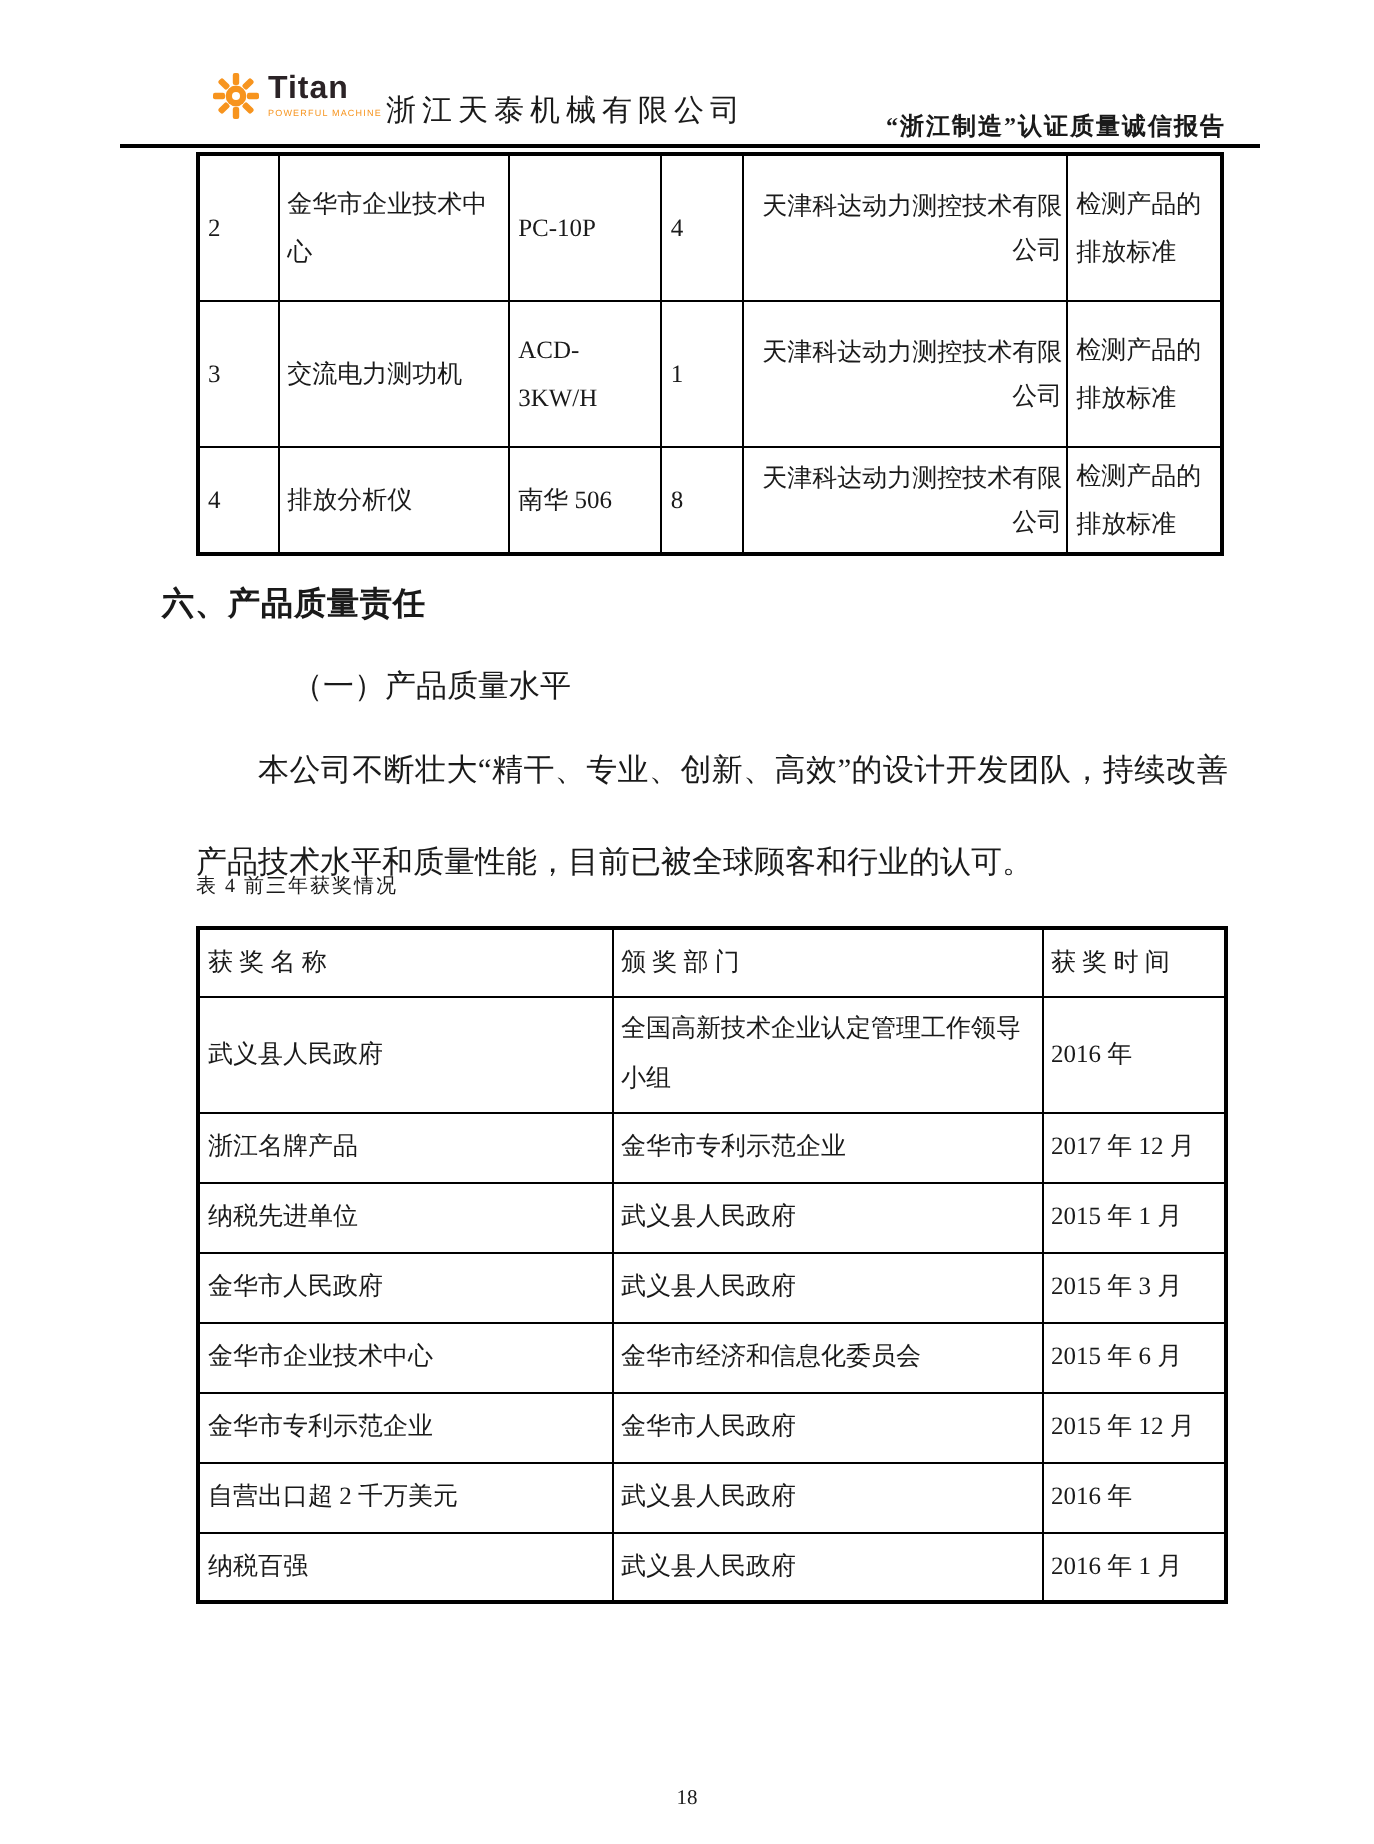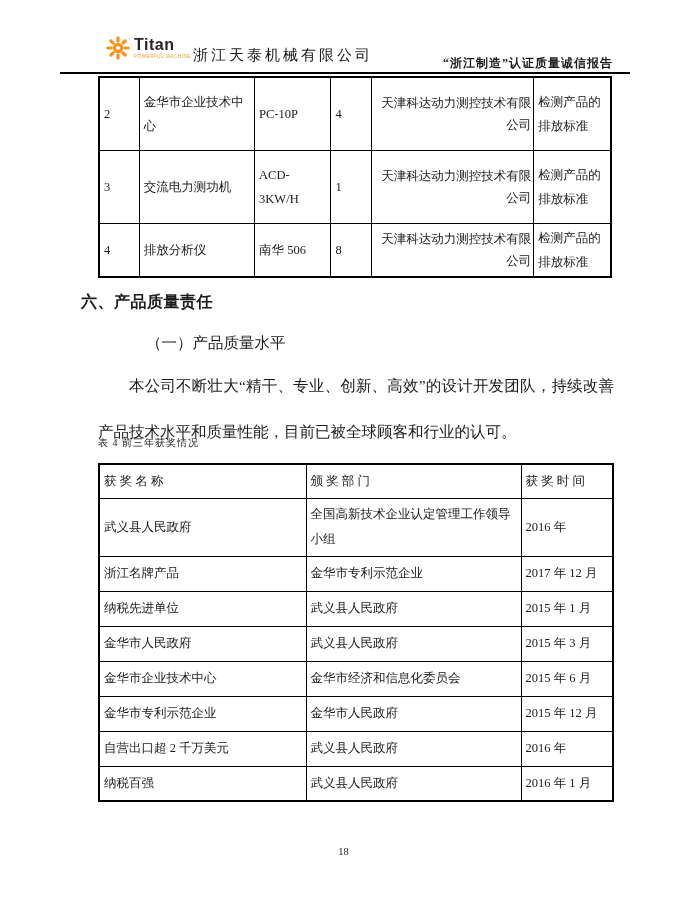--- a/index.html
+++ b/index.html
@@ -72,21 +72,21 @@
     font-size: 15.5px; line-height: 46px;
     text-indent: 2em; text-align: justify;
   }
   .table-caption {
     position: absolute; left: 98px; top: 436px; width: 514px;
     font-size: 10px; text-align: left; letter-spacing: 1px;
   }
 
   
   .page-number {
-    position: absolute; left: 0; top: 846px; width: 100%;
+    position: absolute; left: 0; top: 894px; width: 100%;
     text-align: center; font-size: 10.5px;
   }
 </style>
 </head>
 <body>
 
 <div class="page">
 
   <div class="logo">
     <svg class="logo-gear" viewBox="0 0 24 24">

